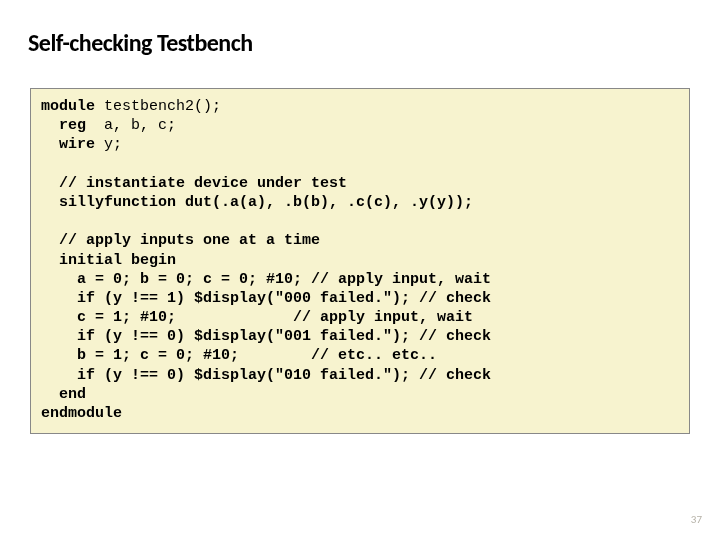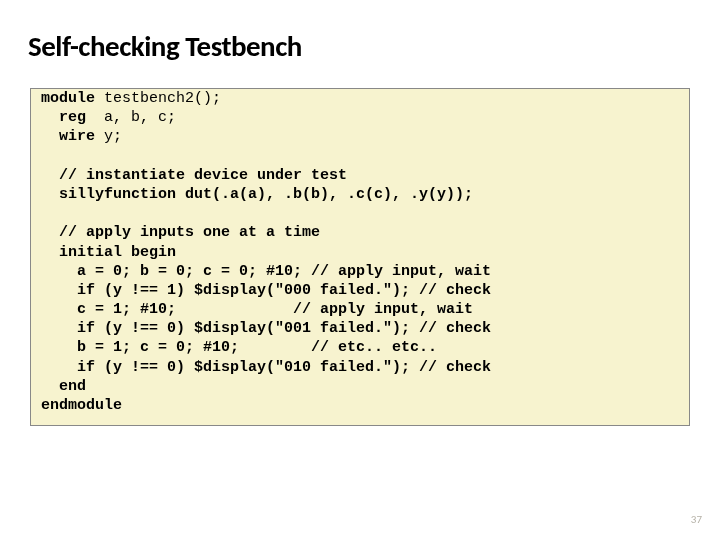--- a/index.html
+++ b/index.html
@@ -14,34 +14,34 @@
   .slide {
     position: relative;
     width: 720px;
     height: 540px;
     box-sizing: border-box;
   }
   .title {
     position: absolute;
     top: 28px;
     left: 28px;
-    font-size: 29px;
+    font-size: 24px;
     font-weight: 700;
     color: #000;
     letter-spacing: -0.5px;
   }
   .codebox {
     position: absolute;
     top: 88px;
     left: 30px;
     width: 660px;
     box-sizing: border-box;
     border: 1px solid #888;
     background: #f7f3cf;
-    padding: 0 10px 10px 10px;
+    padding: 8px 10px 10px 10px;
     font-family: "Courier New", Courier, monospace;
     font-size: 15px;
     line-height: 1.28;
     color: #000;
     white-space: pre;
   }
   .kw { font-weight: 700; }
   .pagenum {
     position: absolute;
     right: 18px;

